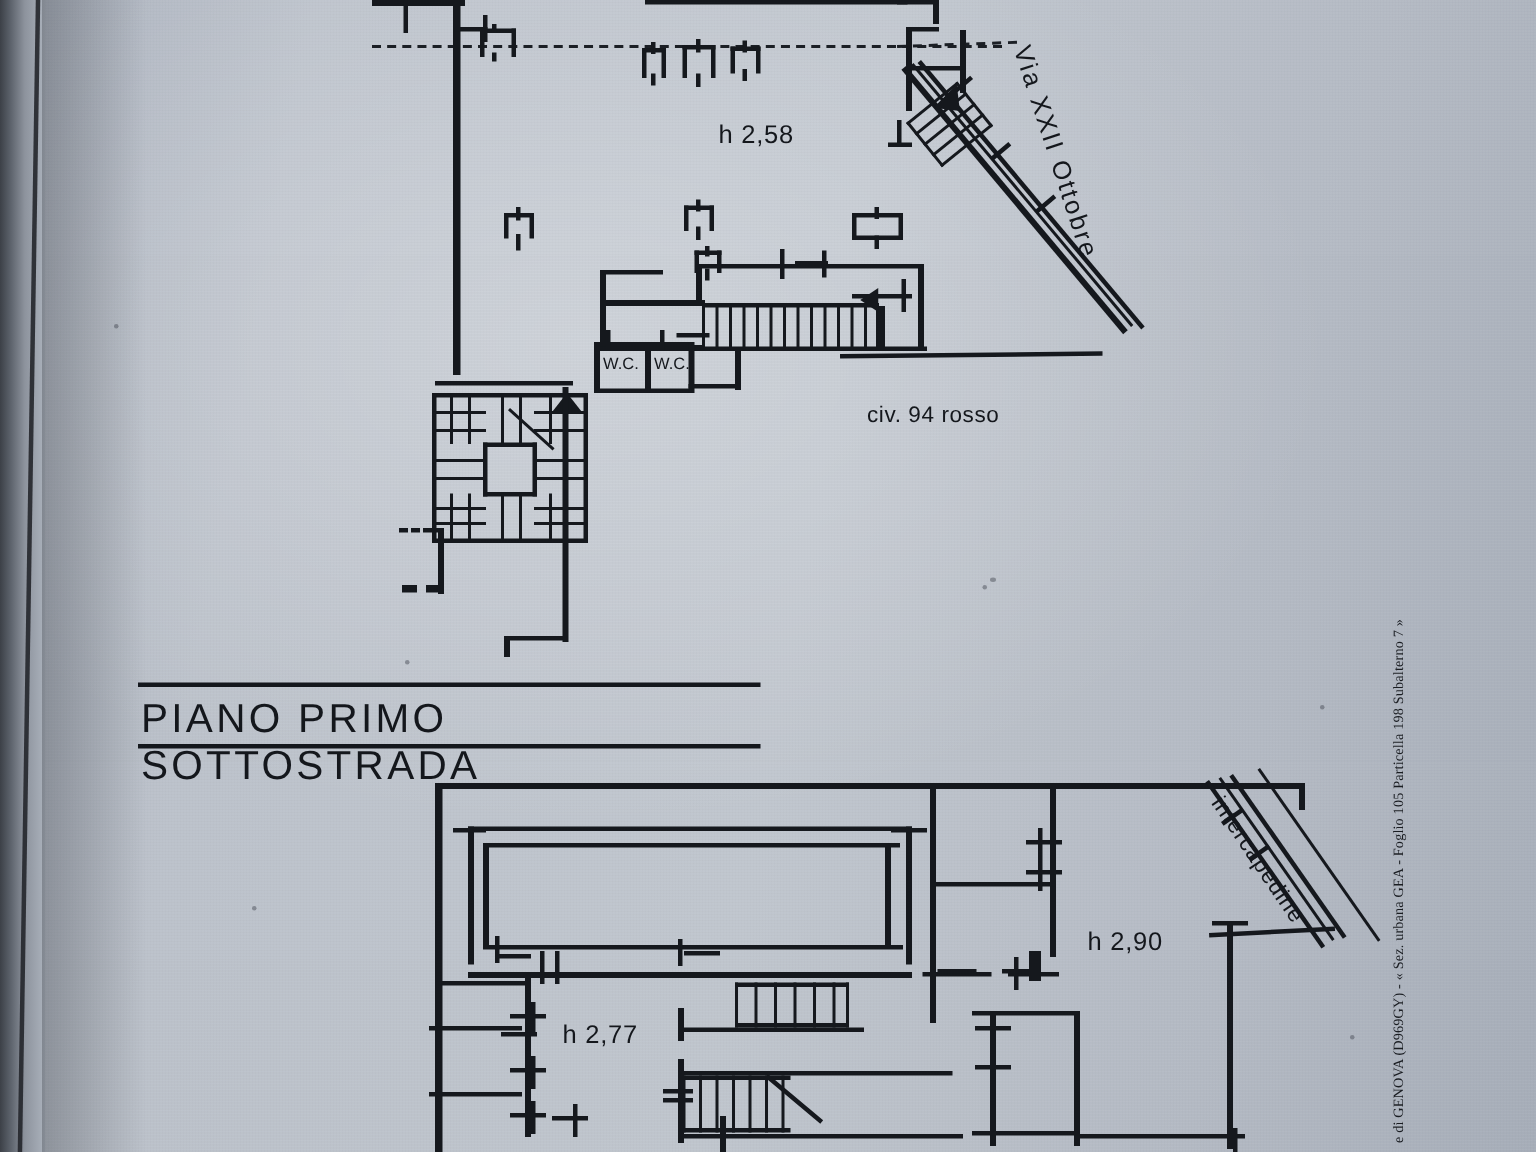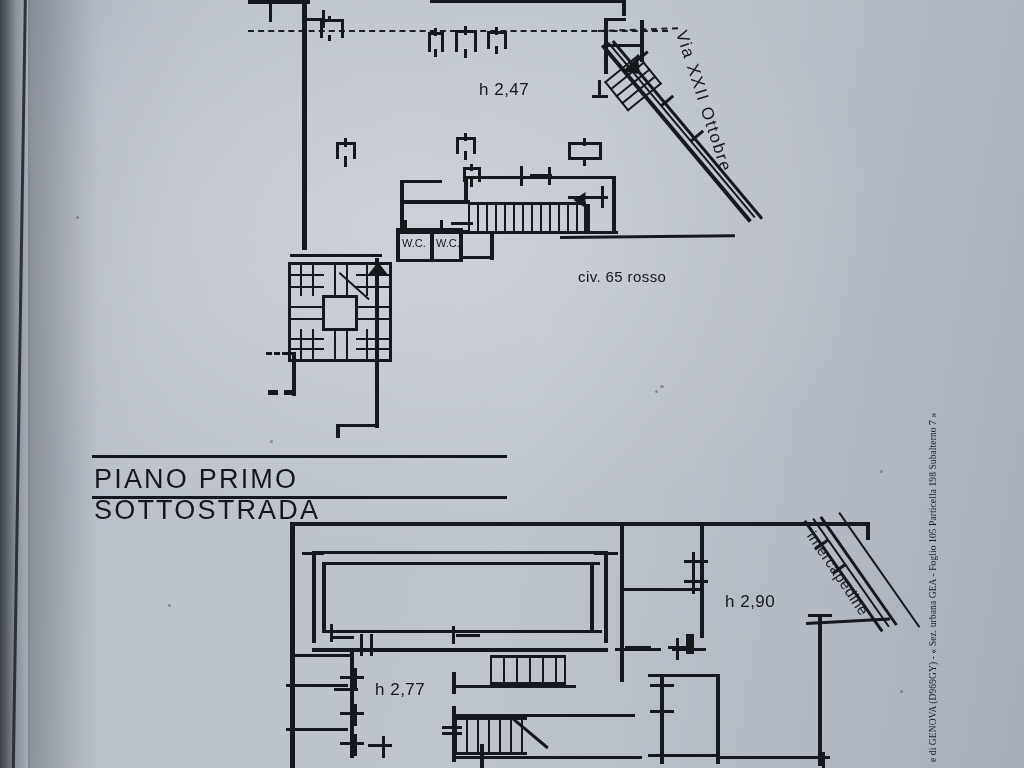--- a/index.html
+++ b/index.html
@@ -206,21 +206,21 @@
     </div>
     <div class="pillar" style="left:568px; top:138px; width:34px; height:26px;">
       <i style="left:0; top:4px; width:3px; height:18px;"></i>
       <i style="left:31px; top:4px; width:3px; height:18px;"></i>
       <i style="left:0; top:4px; width:34px; height:3px;"></i>
       <i style="left:0; top:19px; width:34px; height:3px;"></i>
       <i style="left:15px; top:0px; width:3px; height:8px;"></i>
       <i style="left:15px; top:19px; width:3px; height:9px;"></i>
     </div>
 
-    <div class="lbl" style="left:479px; top:80px; font-size:17px; letter-spacing:.5px;">h 2,47</div>
+    <div class="lbl" style="left:479px; top:80px; font-size:17px; letter-spacing:.5px;">h 2,58</div>
 
     <div class="stair" style="left:468px; top:202px; width:118px; height:32px;">
       <i style="left:0; top:0; width:118px; height:3px;"></i>
       <i style="left:0; top:29px; width:118px; height:3px;"></i>
       <i style="left:0;   top:0; width:2px; height:32px;"></i>
       <i style="left:9px; top:0; width:2px; height:32px;"></i>
       <i style="left:18px;top:0; width:2px; height:32px;"></i>
       <i style="left:27px;top:0; width:2px; height:32px;"></i>
       <i style="left:36px;top:0; width:2px; height:32px;"></i>
       <i style="left:45px;top:0; width:2px; height:32px;"></i>
@@ -258,21 +258,21 @@
     <div class="wall-v" style="left:459px; top:228px; height:34px;"></div>
     <div class="lbl" style="left:402px; top:237px; font-size:11px;">W.C.</div>
     <div class="lbl" style="left:436px; top:237px; font-size:11px;">W.C.</div>
     <div class="tick-v" style="left:404px; top:220px; height:14px;"></div>
     <div class="tick-v" style="left:440px; top:220px; height:14px;"></div>
     <div class="tick-h" style="left:451px; top:222px; width:22px;"></div>
 
     <div class="wall-h" style="left:459px; top:256px; width:34px; height:3px;"></div>
     <div class="wall-v" style="left:490px; top:234px; height:26px;"></div>
 
-    <div class="lbl" style="left:578px; top:268px; font-size:15px; letter-spacing:.4px;">civ. 65 rosso</div>
+    <div class="lbl" style="left:578px; top:268px; font-size:15px; letter-spacing:.4px;">civ. 94 rosso</div>
 
     <div class="stair" style="left:288px; top:262px; width:104px; height:100px;">
       <i style="left:0;  top:0;  width:104px; height:3px;"></i>
       <i style="left:0;  top:0;  width:3px;  height:100px;"></i>
       <i style="left:101px; top:0; width:3px; height:100px;"></i>
       <i style="left:0;  top:97px; width:104px; height:3px;"></i>
 
       <i style="left:34px; top:33px; width:36px; height:3px;"></i>
       <i style="left:34px; top:33px; width:3px; height:36px;"></i>
       <i style="left:67px; top:33px; width:3px; height:36px;"></i>
@@ -441,21 +441,21 @@
     <div class="tick-h" style="left:668px; top:646px; width:24px;"></div>
     <div class="ink" style="left:686px; top:634px; width:8px; height:20px;"></div>
 
     <div class="wall-h" style="left:648px; top:674px; width:70px; height:3px;"></div>
     <div class="wall-v" style="left:660px; top:674px; height:90px;"></div>
     <div class="wall-v" style="left:716px; top:674px; height:90px;"></div>
     <div class="tick-h" style="left:650px; top:684px; width:24px;"></div>
     <div class="tick-h" style="left:650px; top:710px; width:24px;"></div>
     <div class="wall-h" style="left:648px; top:754px; width:72px; height:3px;"></div>
 
-    <div class="lbl" style="left:725px; top:592px; font-size:17px; letter-spacing:.5px;">h 2,90</div>
+    <div class="lbl" style="left:725px; top:618px; font-size:17px; letter-spacing:.5px;">h 2,90</div>
 
     <div class="wall-v" style="left:818px; top:614px; height:152px;"></div>
     <div class="wall-h" style="left:808px; top:614px; width:24px; height:3px;"></div>
     <div class="wall-h" style="left:720px; top:756px; width:110px; height:3px;"></div>
     <div class="tick-v" style="left:822px; top:752px; height:16px;"></div>
 
     <div class="ink rot" style="left:806px; top:520px; width:135px; height:3px; transform:rotate(55deg);"></div>
     <div class="ink rot" style="left:822px; top:516px; width:132px; height:3px; transform:rotate(55deg);"></div>
     <div class="ink rot" style="left:814px; top:518px; width:132px; height:2px; transform:rotate(55deg);"></div>
     <div class="ink rot" style="left:814px; top:548px; width:16px; height:3px; transform:rotate(-35deg);"></div>

